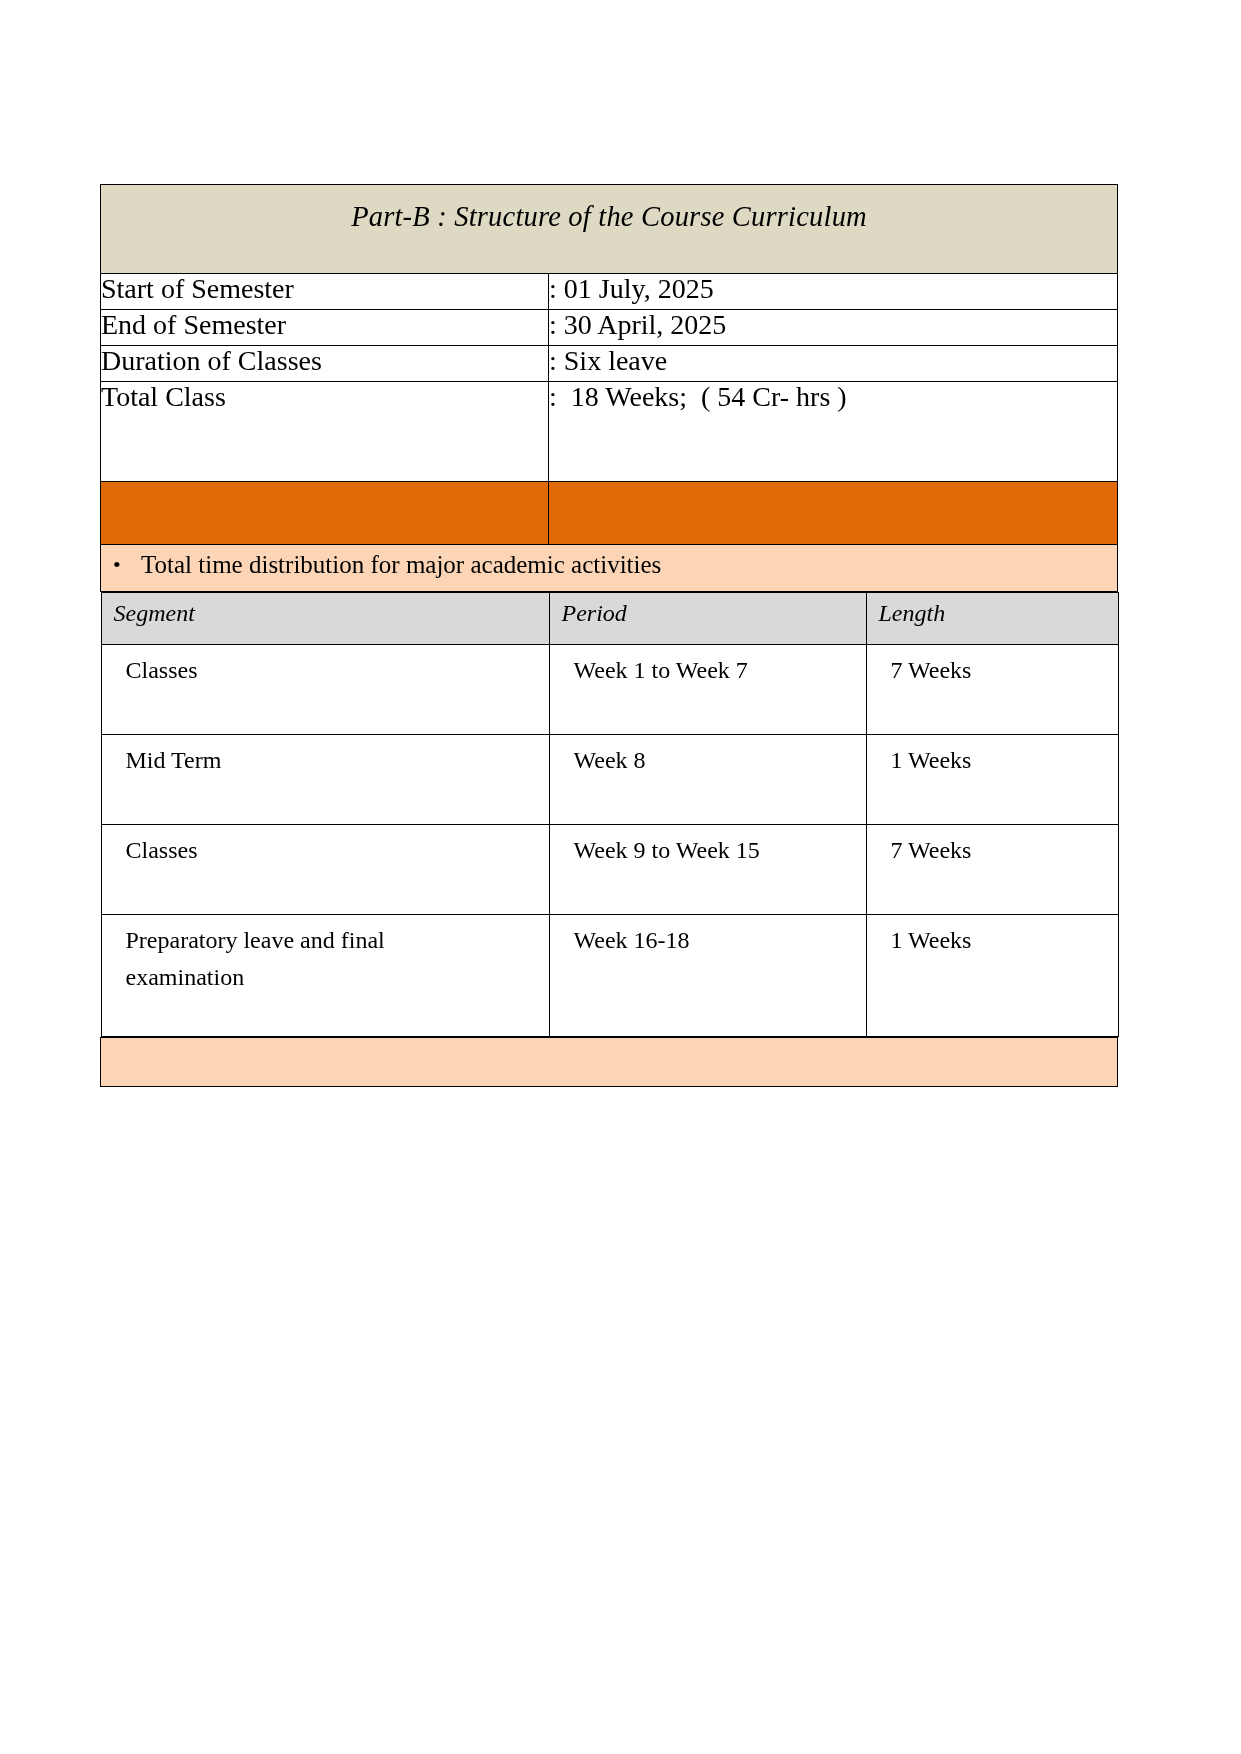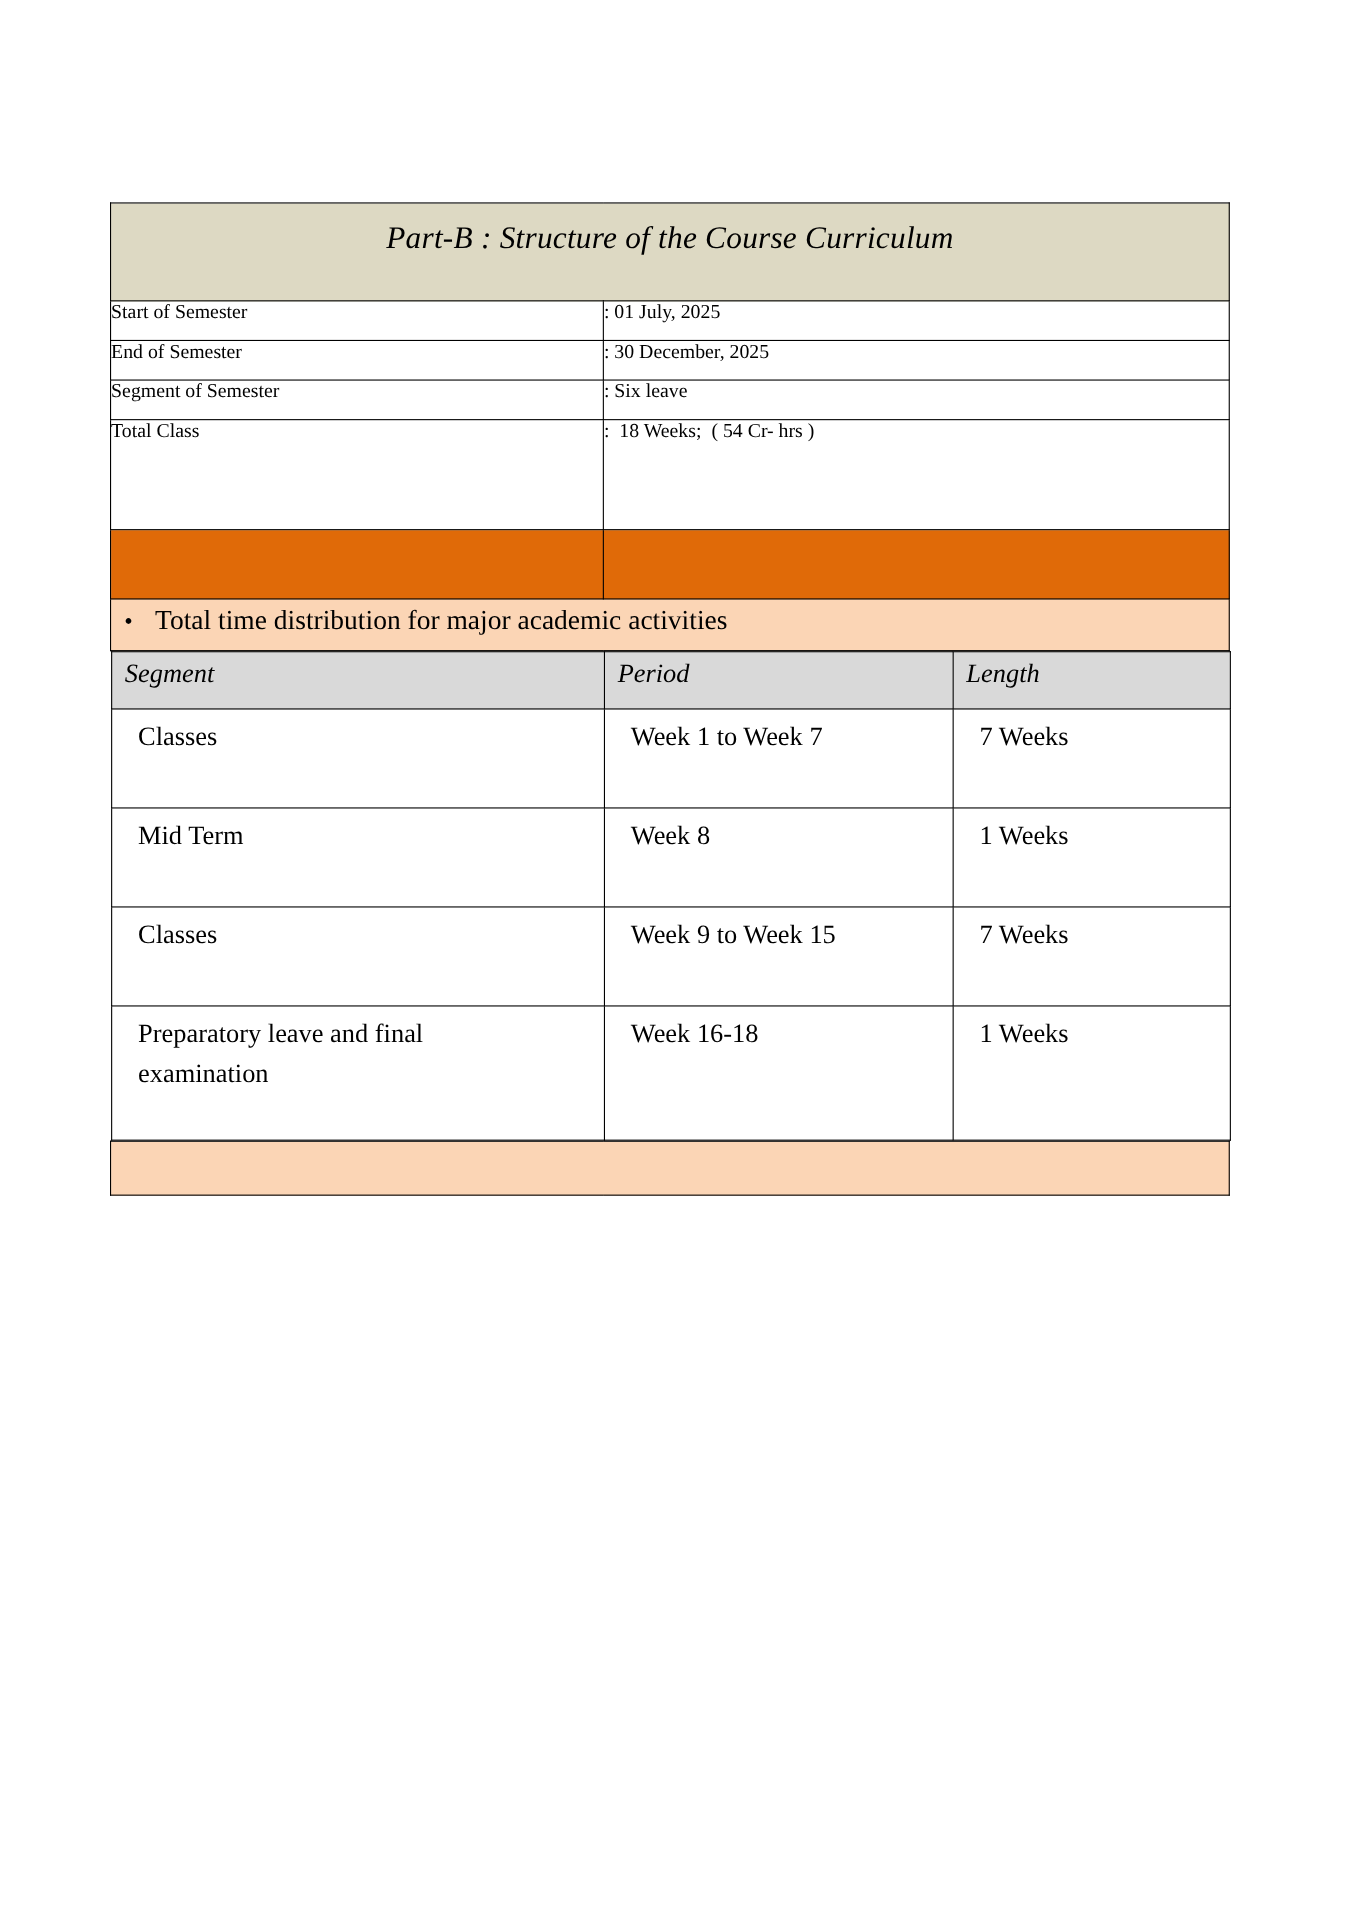--- a/index.html
+++ b/index.html
@@ -50,21 +50,21 @@
     font-style: italic;
     font-size: 28.5px;
     line-height: 1.0;
     padding-top: 18px;
     letter-spacing: .2px;
   }
 
   
   .info-label,
   .info-value {
-    font-size: 18px;
+    font-size: 28px;
     line-height: 1.1;
   }
   .info-label { padding: 8px 0 8px 12px; }
   .info-value { padding: 8px 0 8px 12px; }
   .row-h-normal { height: 36px; }
   .row-h-tall   { height: 100px; margin-top: 44px; }
 
   
   .orange-band-cell {
     background: #e06a08;
@@ -144,25 +144,25 @@
         </td>
       </tr>
 
       <tr class="row-h-normal">
         <td class="info-label">Start of Semester</td>
         <td class="info-value">: 01 July, 2025</td>
       </tr>
 
       <tr class="row-h-normal">
         <td class="info-label">End of Semester</td>
-        <td class="info-value">: 30 December, 2025</td>
+        <td class="info-value">: 30 April, 2025</td>
       </tr>
 
       <tr class="row-h-normal">
-        <td class="info-label">Segment of Semester</td>
+        <td class="info-label">Duration of Classes</td>
         <td class="info-value">: Six leave</td>
       </tr>
 
       <tr class="row-h-tall">
         <td class="info-label">Total Class</td>
         <td class="info-value nowrap">:  18 Weeks;  ( 54 Cr- hrs )</td>
       </tr>
 
       <tr>
         <td class="orange-band-cell"></td>

